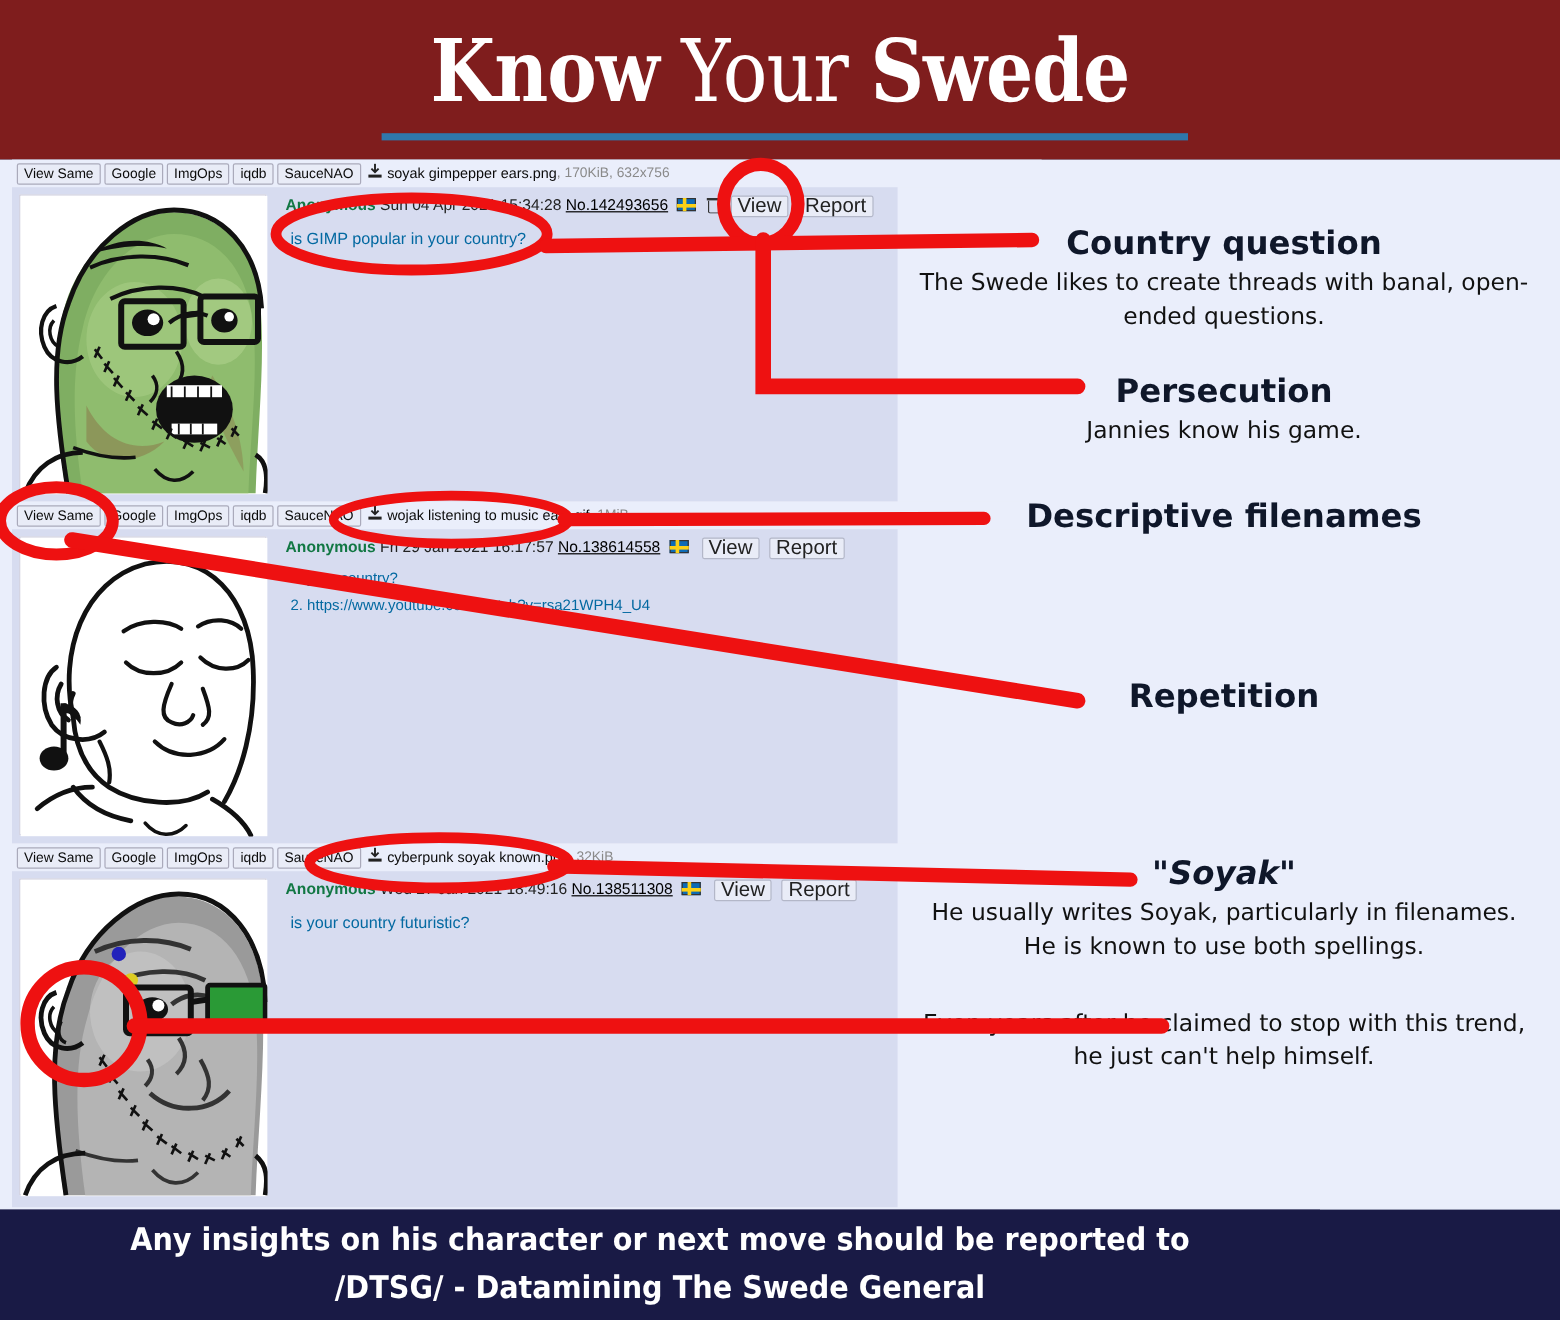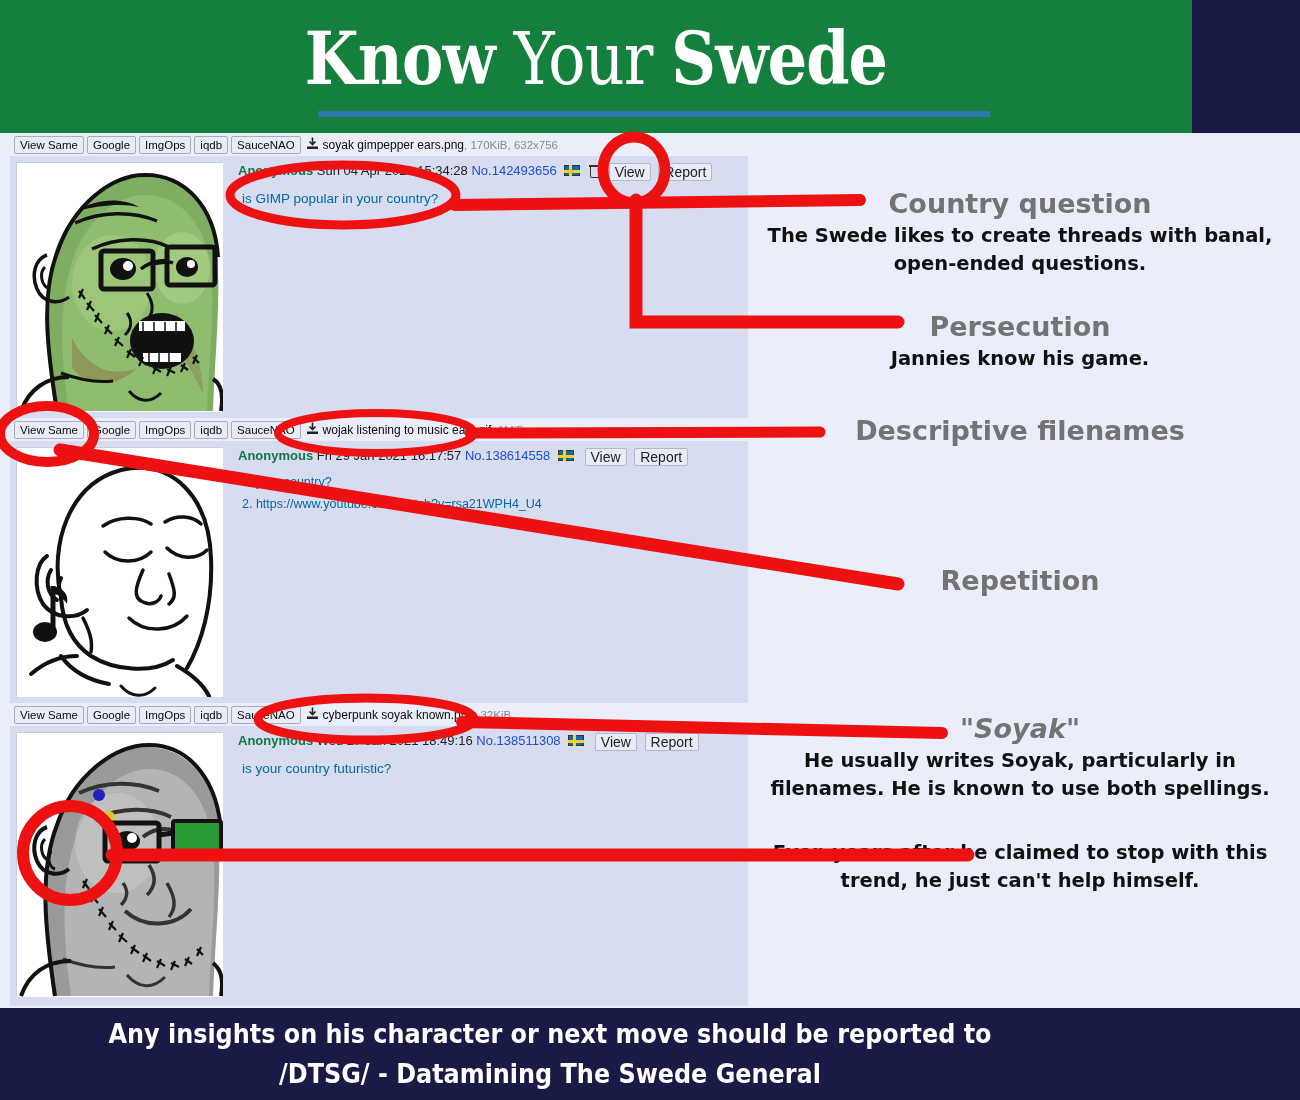--- a/index.html
+++ b/index.html
@@ -8,23 +8,23 @@
     width: 1300px;
     height: 1100px;
     overflow: hidden;
     background: #191a45;
     font-family: "DejaVu Sans", sans-serif;
     position: relative;
   }
 
   
   #header {
-    width: 1192px;
+    width: 1300px;
     height: 133px;
-    background: #15803d;
+    background: #7f1d1d;
     position: relative;
   }
   #title {
     position: absolute;
     left: 0; right: 0;
     top: 20px;
     text-align: center;
     color: #ffffff;
     font-family: "DejaVu Serif", serif;
     font-size: 72px;
@@ -103,39 +103,39 @@
     left: 228px;
     top: 6px;
     white-space: nowrap;
     font-size: 13px;
     line-height: 18px;
     font-family: "Liberation Sans", sans-serif;
     color: #222;
   }
   .anon { color: #117743; font-weight: bold; }
   .dt { color: #222; }
-  .pno { color: #1d4ed8; }
+  .pno { color: #000000; text-decoration: underline; }
   .flag {
     display: inline-block;
     width: 16px; height: 11px;
     vertical-align: -1px;
     margin: 0 3px 0 4px;
     background: #0d6bb5;
     position: relative;
     border: 1px solid #333;
   }
   .flag::before { content:""; position:absolute; left:4px; top:-1px; width:3px; height:11px; background:#fcd116; }
   .flag::after  { content:""; position:absolute; left:-1px; top:4px; width:16px; height:3px; background:#fcd116; }
   .sbtn {
     display: inline-block;
     border: 1px solid #b3b7c8;
     background: #e9ecf7;
     color: #222;
     padding: 0px 5px;
-    font-size: 14px;
+    font-size: 17px;
     line-height: 16px;
     margin-left: 4px;
     border-radius: 2px;
     vertical-align: middle;
   }
   .trash {
     display:inline-block; width:12px; height:13px; vertical-align:-2px; margin-left:2px;
     position: relative;
   }
   .trash::before{
@@ -156,30 +156,29 @@
     white-space: nowrap;
   }
 
   
   .ann { position: absolute; width: 520px; left: 760px; text-align: center; }
   .ann-h {
     font-family: "DejaVu Sans", sans-serif;
     font-weight: bold;
     font-size: 27px;
     line-height: 32px;
-    color: #737373;
+    color: #0f172a;
   }
   .ann-h.ital { font-style: italic; }
   .ann-p {
     font-family: "DejaVu Sans", sans-serif;
     font-size: 19.5px;
     line-height: 28px;
     color: #111;
     margin-top: 2px;
-    font-weight: bold;
   }
 
   
   #marker { position:absolute; left:0; top:0; width:1300px; height:1100px; pointer-events:none; }
 
   
   #footer {
     position: absolute;
     left: 0;
     top: 1008px;

